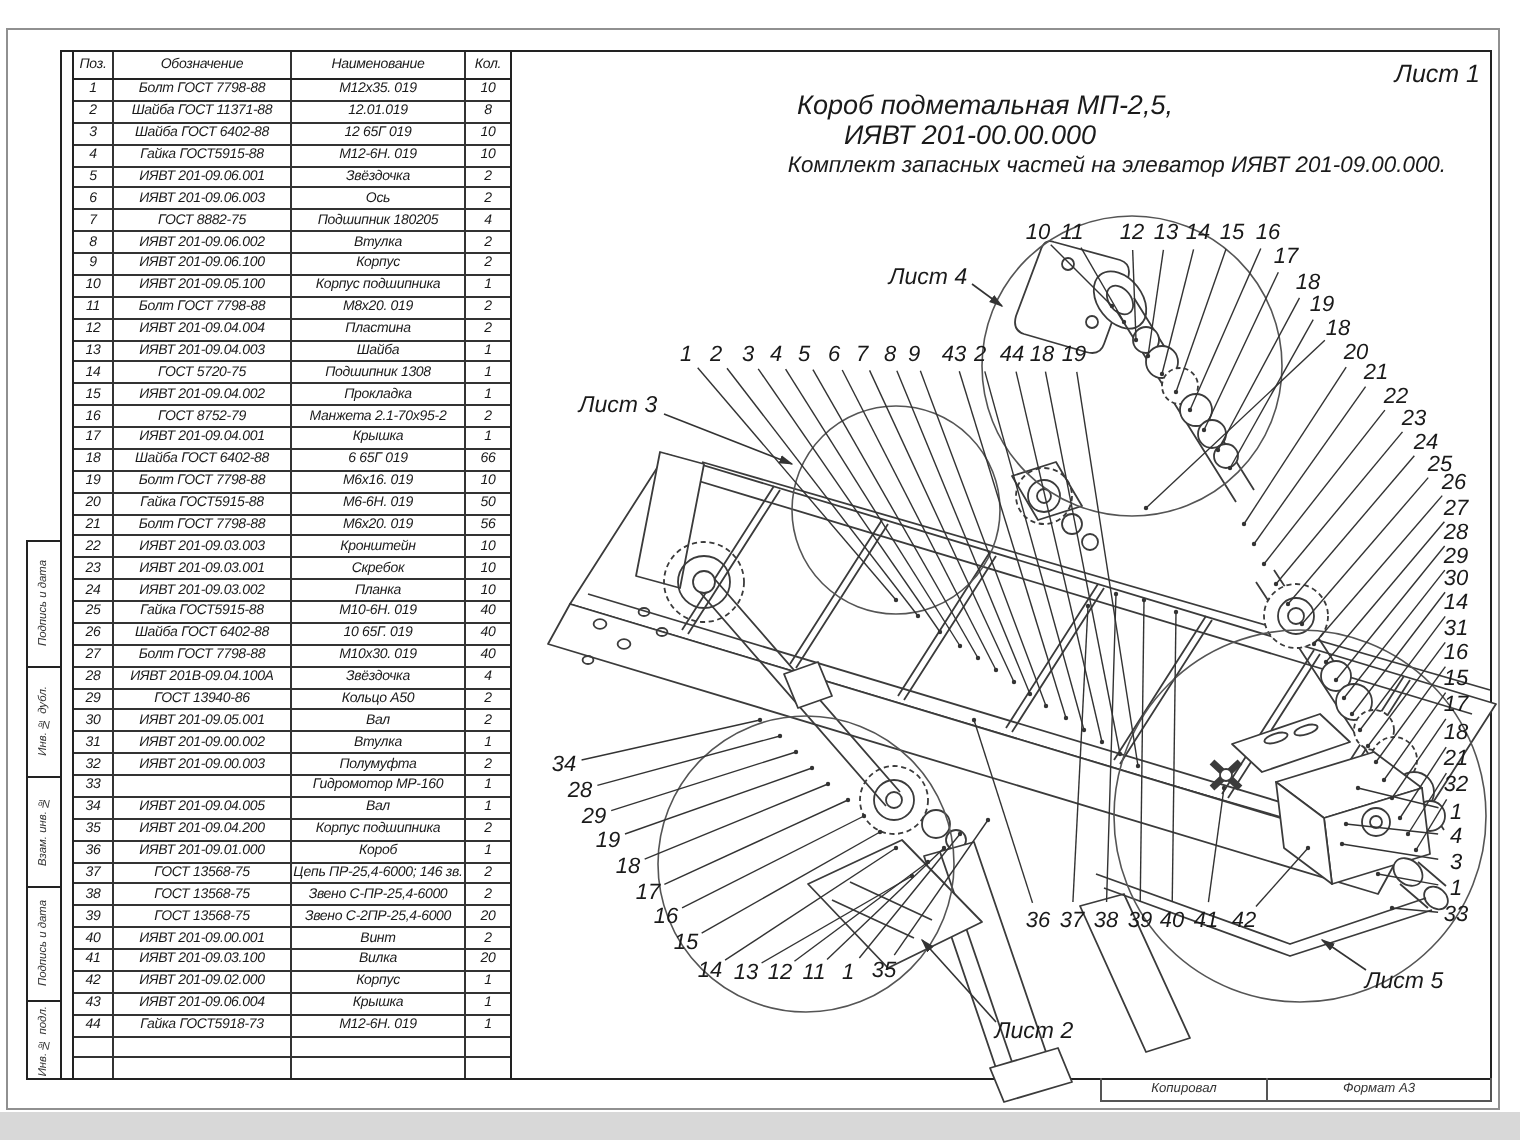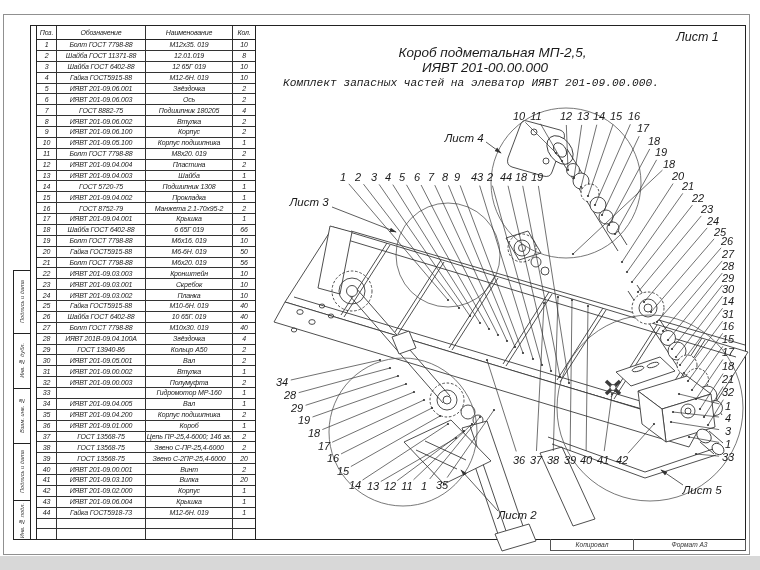--- a/index.html
+++ b/index.html
@@ -32,24 +32,24 @@
   .side-boxes{position:absolute;left:13px;top:270px;width:18px;height:270px;display:flex;flex-direction:column;}
   .side-box{border:1px solid #222;box-sizing:border-box;margin-top:-1px;display:flex;align-items:center;justify-content:center;background:#fff;}
   .side-box:nth-child(1){height:64px;margin-top:0;}
   .side-box:nth-child(2){height:57px;}
   .side-box:nth-child(3){height:56px;}
   .side-box:nth-child(4){height:59px;}
   .side-box:nth-child(5){height:40px;}
   .v-text{writing-mode:vertical-rl;transform:rotate(180deg);font-size:5.7px;white-space:nowrap;color:#333;}
 
   
-  .sheet-label{position:absolute;left:655px;top:30px;width:85px;text-align:center;font-size:12.5px;}
+  .sheet-label{position:absolute;left:655px;top:30px;width:85px;text-align:right;font-size:12.5px;}
   .title1{position:absolute;left:320px;top:45px;width:345px;text-align:center;font-size:13.5px;}
   .title2{position:absolute;left:320px;top:60px;width:330px;text-align:center;font-size:13.5px;}
-  .subtitle{position:absolute;left:283px;top:77px;width:440px;text-align:left;font-size:11.2px;font-family:Liberation Mono, monospace;}
+  .subtitle{position:absolute;left:283px;top:77px;width:440px;text-align:right;font-size:11.2px;}
 
   
   .footer-strip{position:absolute;left:550px;top:539px;width:196px;height:12px;display:flex;
     border-left:0.8px solid #555;border-right:0.8px solid #555;border-bottom:0.8px solid #555;box-sizing:border-box;}
   .footer-cell{display:flex;align-items:center;justify-content:center;font-size:6.6px;color:#333;}
   .footer-cell.f1{width:82px;flex:none;}
   .footer-cell.f2{flex:1;border-left:0.8px solid #555;}
 
   svg text{font-family:"Liberation Sans",sans-serif;font-style:italic;}
   .drawing-layer{position:absolute;left:0;top:0;}

